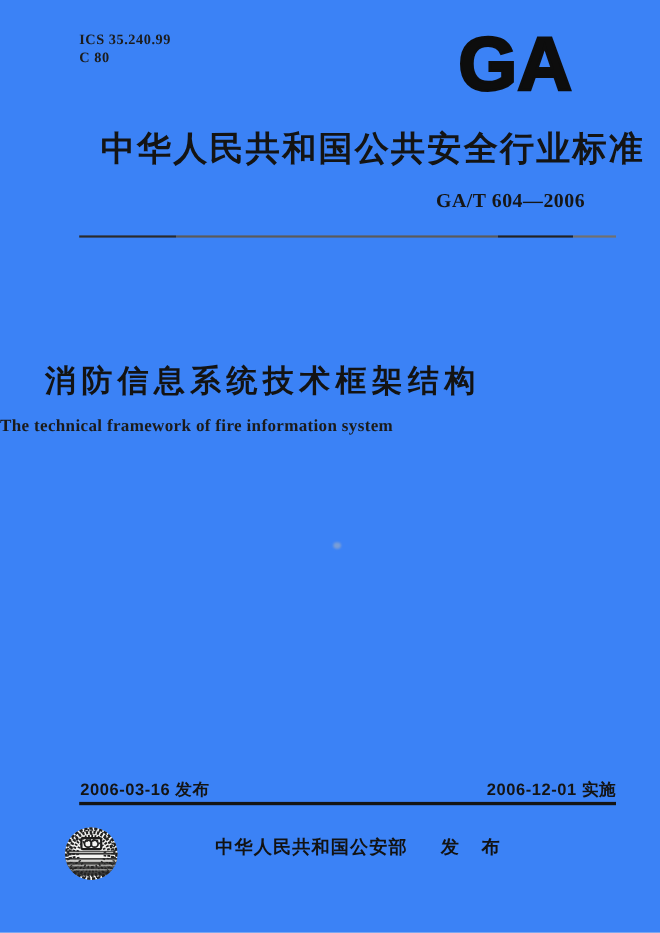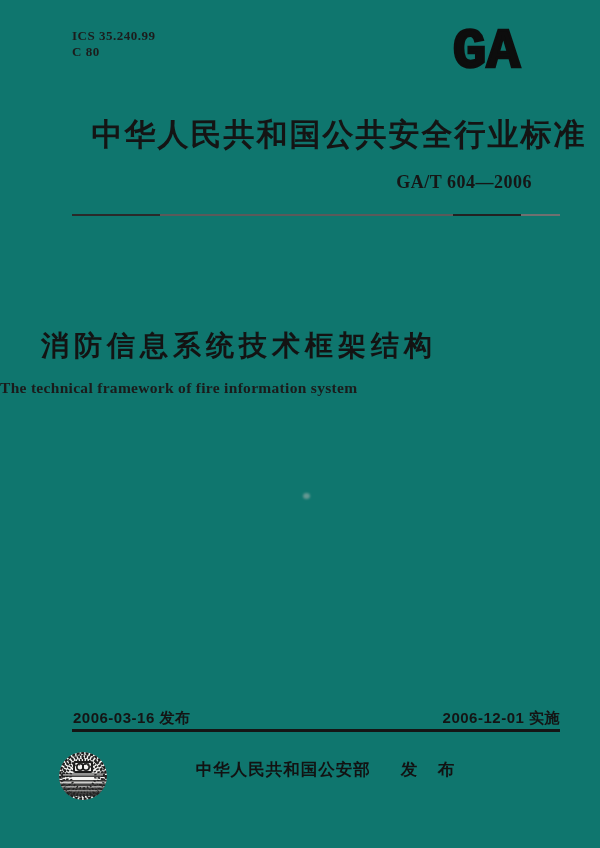--- a/index.html
+++ b/index.html
@@ -6,44 +6,44 @@
     margin: 0;
     padding: 0;
     background: #e8e8e6;
     font-family: "Liberation Sans", "DejaVu Sans", sans-serif;
   }
   .page {
     position: relative;
     width: 600px;
     height: 848px;
     margin: 0 auto;
-    background: #0f766e;
+    background: #3b82f6;
     color: #1a1a1a;
     overflow: hidden;
   }
   
   .ics-block {
     position: absolute;
     left: 72px;
     top: 28px;
     font-family: "Liberation Serif", "DejaVu Serif", serif;
     font-weight: bold;
     font-size: 13px;
     line-height: 1.25;
     letter-spacing: 0.5px;
     color: #1c1c1c;
   }
   
   .ga-logo {
     position: absolute;
     right: 80px;
     top: 24px;
-    font-family: Liberation Mono, monospace;
+    font-family: Liberation Sans, sans-serif;
     font-weight: 900;
-    font-size: 56px;
+    font-size: 69px;
     line-height: 1;
     letter-spacing: 0px;
     color: #0d0d0d;
     -webkit-text-stroke: 2.5px #0d0d0d;
   }
   
   .standard-type {
     position: absolute;
     left: 0;
     width: 100%;

